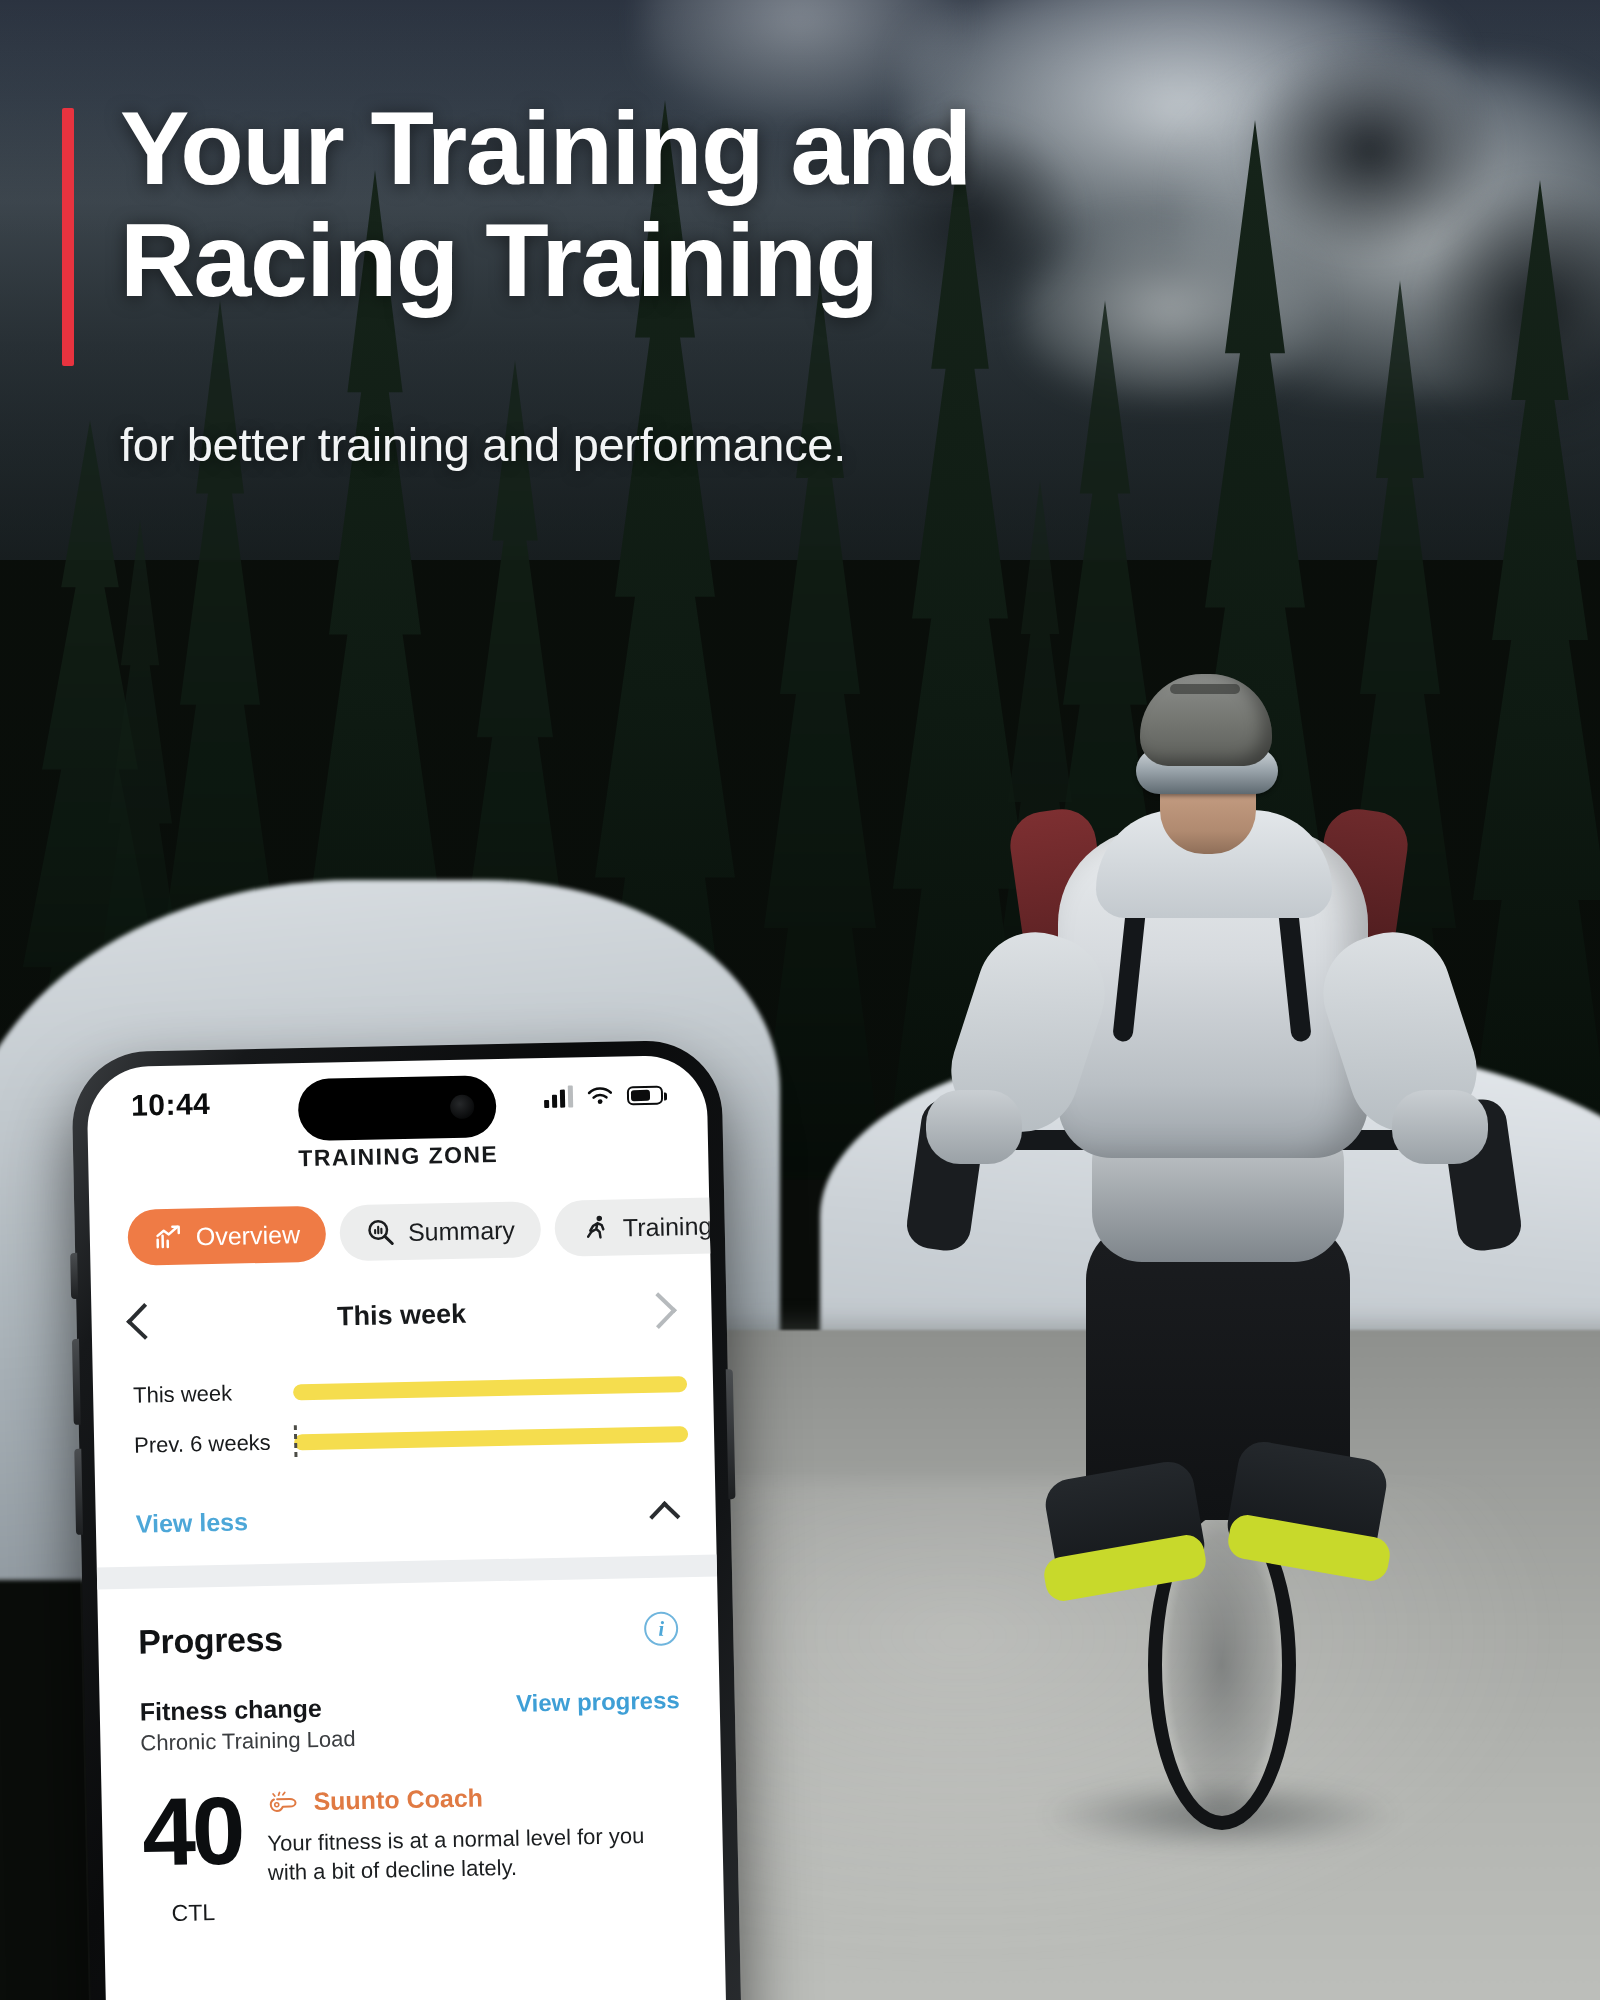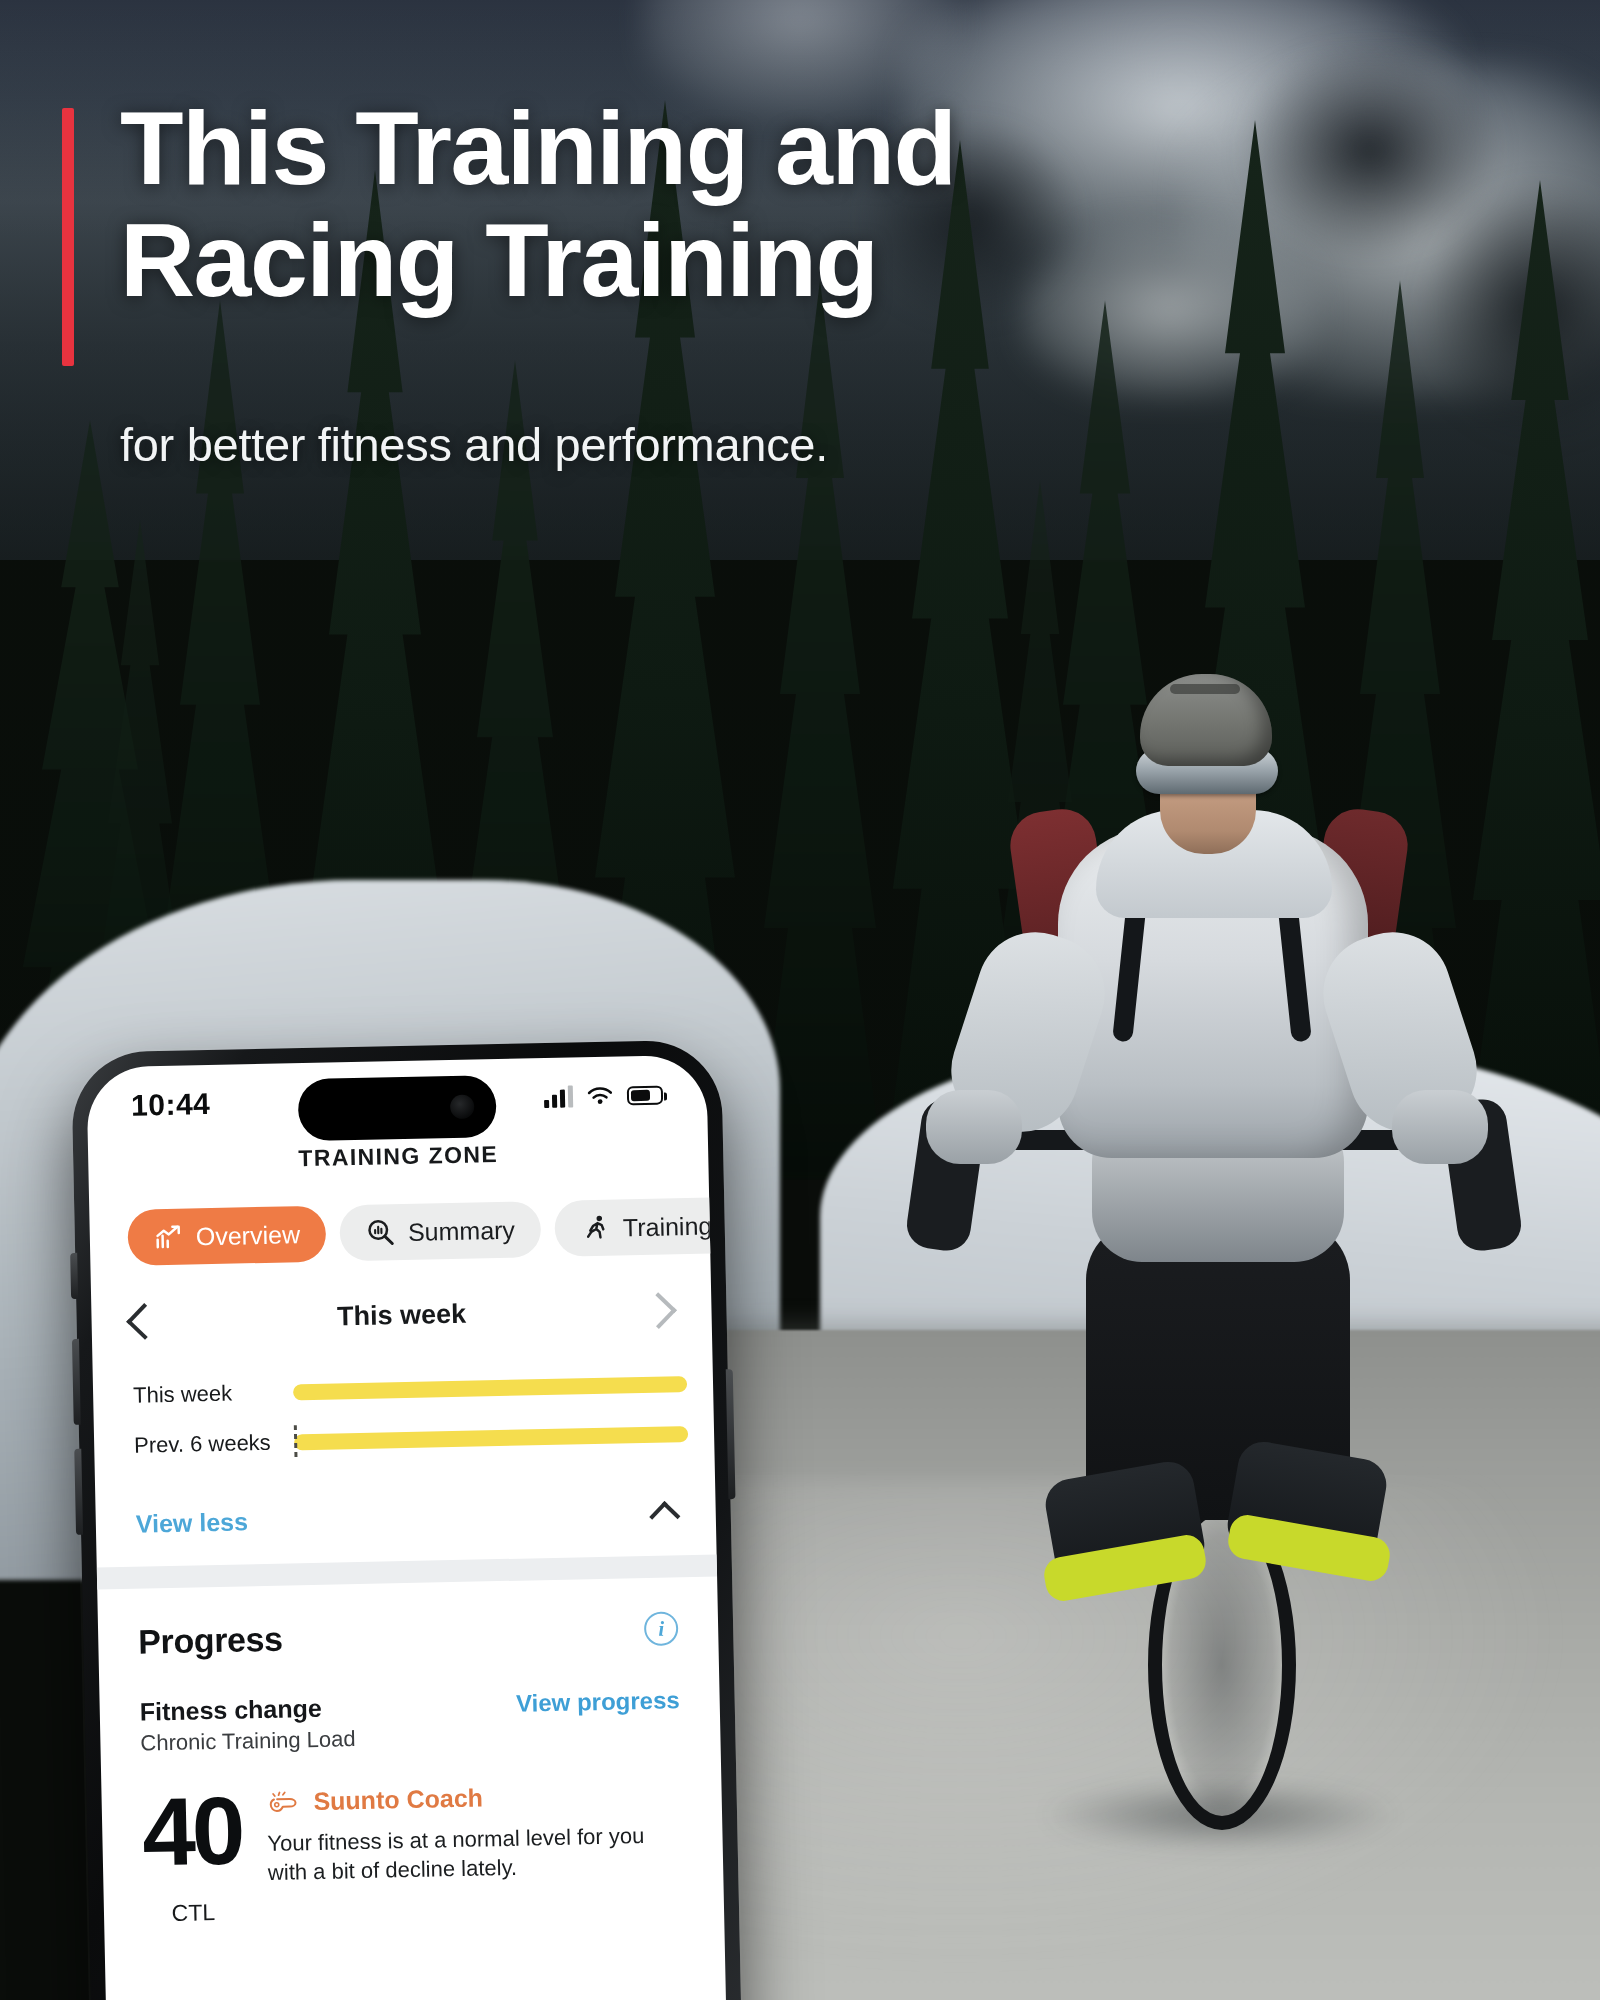--- a/index.html
+++ b/index.html
@@ -341,26 +341,26 @@
     <div class="goggles"></div>
     <div class="helmet"></div>
     <div class="helmet-vent"></div>
   </div>
 </div>
 
 <div id="hero">
   <div class="accent-bar"></div>
   <div class="hero-inner">
     <h1>
-      <span>This Training and</span><br>
+      <span>Your Training and</span><br>
       <span>Racing Training</span>
     </h1>
     <div class="sub">
       <br>
-      <span>for better fitness and performance.</span>
+      <span>for better training and performance.</span>
     </div>
   </div>
 </div>
 
 <div id="phone">
   <div class="phone-frame">
     <div class="btn-side btn-mute"></div>
     <div class="btn-side btn-vu"></div>
     <div class="btn-side btn-vd"></div>
     <div class="btn-pwr"></div>

